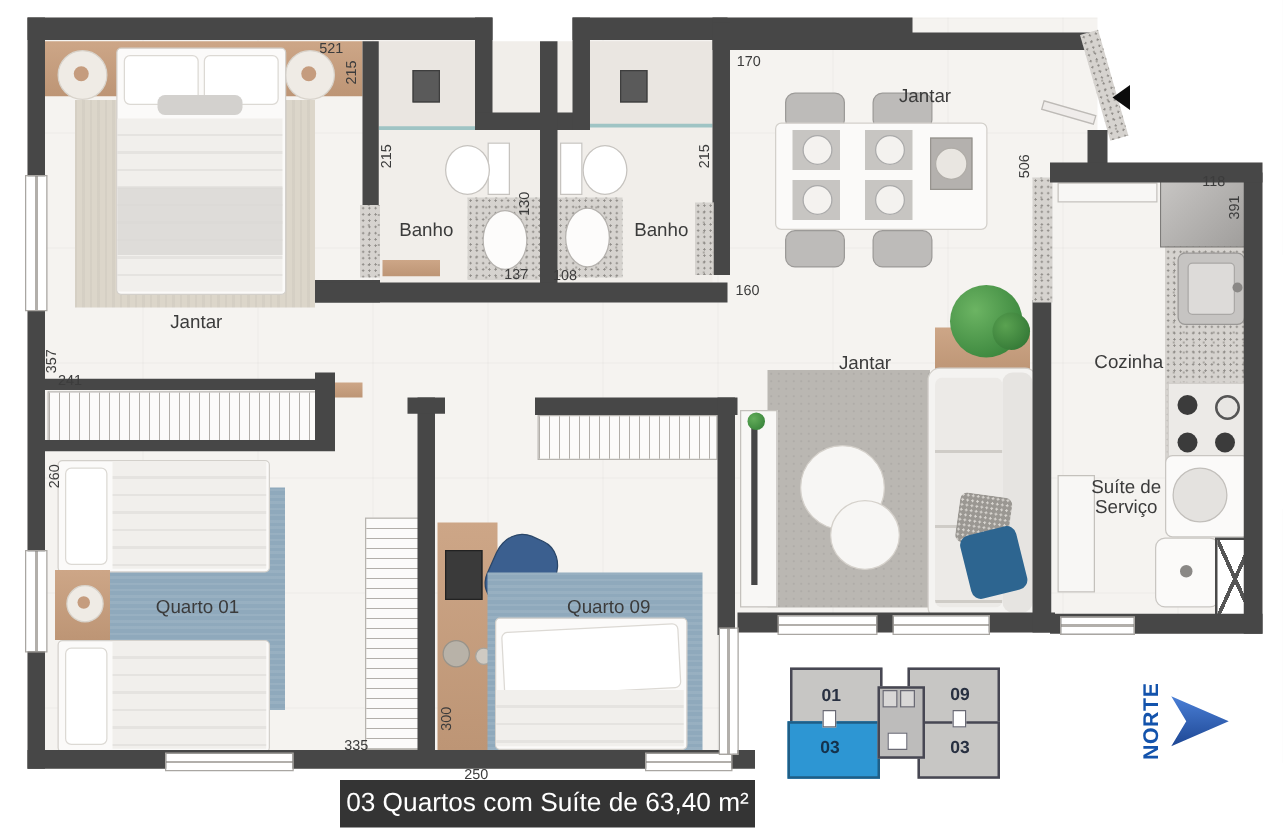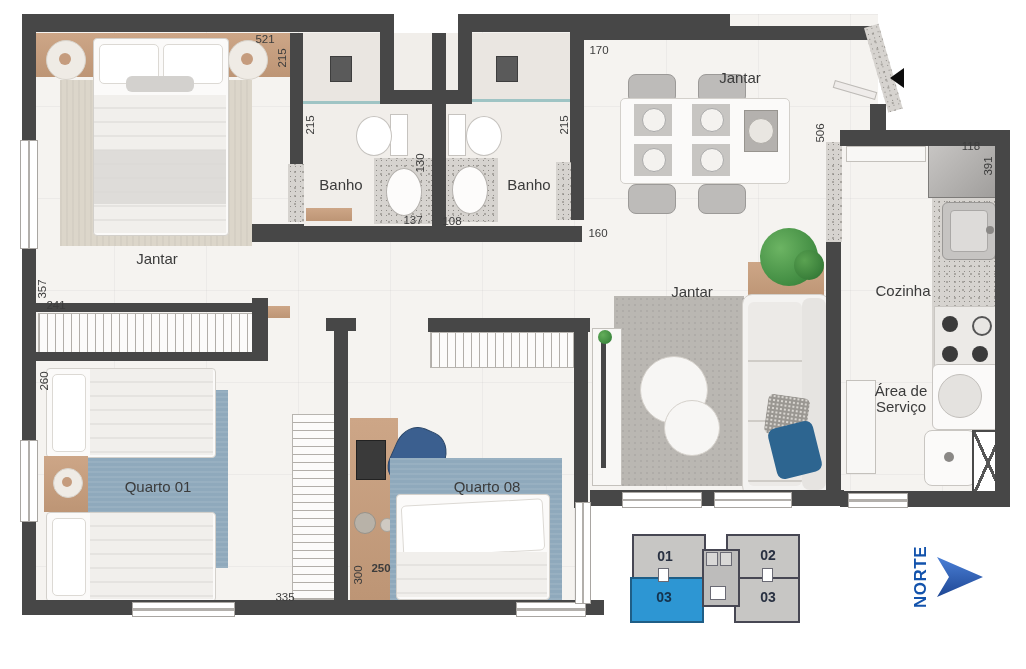--- a/index.html
+++ b/index.html
@@ -213,66 +213,69 @@
   <div class="abs win-h" style="left:714px;top:492px;width:76px;height:14px;"></div>
   <div class="abs win-h" style="left:848px;top:493px;width:58px;height:13px;"></div>
 
   <div class="abs" style="left:890px;top:68px;width:0;height:0;border-top:10px solid transparent;border-bottom:10px solid transparent;border-right:14px solid #0c0c0c;"></div>
 
   <div class="rlabel" style="left:157px;top:258px;">Jantar</div>
   <div class="rlabel" style="left:341px;top:184px;">Banho</div>
   <div class="rlabel" style="left:529px;top:184px;">Banho</div>
   <div class="rlabel" style="left:740px;top:77px;">Jantar</div>
   <div class="rlabel" style="left:903px;top:290px;">Cozinha</div>
-  <div class="rlabel" style="left:901px;top:390px;">Área de</div>
+  <div class="rlabel" style="left:901px;top:390px;">Suíte de</div>
   <div class="rlabel" style="left:901px;top:406px;">Serviço</div>
   <div class="rlabel" style="left:692px;top:291px;">Jantar</div>
   <div class="rlabel" style="left:158px;top:486px;">Quarto 01</div>
-  <div class="rlabel" style="left:487px;top:486px;">Quarto 08</div>
+  <div class="rlabel" style="left:487px;top:486px;">Quarto 09</div>
 
   <div class="dim" style="left:265px;top:39px;">521</div>
   <div class="dim v" style="left:282px;top:58px;">215</div>
   <div class="dim v" style="left:310px;top:125px;">215</div>
   <div class="dim v" style="left:420px;top:163px;">130</div>
   <div class="dim" style="left:413px;top:220px;">137</div>
   <div class="dim" style="left:452px;top:221px;">108</div>
   <div class="dim v" style="left:564px;top:125px;">215</div>
   <div class="dim" style="left:599px;top:50px;">170</div>
   <div class="dim" style="left:598px;top:233px;">160</div>
   <div class="dim v" style="left:820px;top:133px;">506</div>
   <div class="dim" style="left:971px;top:146px;">118</div>
   <div class="dim v" style="left:988px;top:166px;">391</div>
   <div class="dim v" style="left:42px;top:289px;">357</div>
   <div class="dim" style="left:56px;top:305px;">241</div>
   <div class="dim v" style="left:44px;top:381px;">260</div>
   <div class="dim" style="left:285px;top:597px;">335</div>
   <div class="dim v" style="left:358px;top:575px;">300</div>
-  <div class="dim" style="left:381px;top:568px;font-weight:bold;">250</div>
+  <div class="dim" style="left:381px;top:620px;">250</div>
 
   <div class="abs" style="left:0;top:0;width:0;height:0;"></div>
   <div class="kp-unit" style="left:632px;top:534px;width:70px;height:43px;"></div>
   <div class="kp-unit" style="left:630px;top:577px;width:70px;height:42px;background:#2d96d3;border-color:#1f5e86;"></div>
   <div class="kp-unit" style="left:726px;top:534px;width:70px;height:43px;"></div>
   <div class="kp-unit" style="left:734px;top:577px;width:62px;height:42px;"></div>
   <div class="kp-unit" style="left:702px;top:549px;width:34px;height:54px;background:#bdbcbb;"></div>
   <div class="abs" style="left:706px;top:552px;width:10px;height:12px;background:#d9d8d7;border:1px solid #6a6a74;"></div>
   <div class="abs" style="left:720px;top:552px;width:10px;height:12px;background:#d9d8d7;border:1px solid #6a6a74;"></div>
   <div class="abs" style="left:710px;top:586px;width:14px;height:12px;background:#fff;border:1px solid #6a6a74;"></div>
   <div class="abs" style="left:658px;top:568px;width:9px;height:12px;background:#fff;border:1px solid #6a6a74;"></div>
   <div class="abs" style="left:762px;top:568px;width:9px;height:12px;background:#fff;border:1px solid #6a6a74;"></div>
   <div class="kp-label" style="left:665px;top:556px;">01</div>
   <div class="kp-label" style="left:664px;top:597px;color:#15324c;">03</div>
   <div class="kp-label" style="left:768px;top:597px;">03</div>
-  <div class="kp-label" style="left:768px;top:555px;">02</div>
+  <div class="kp-label" style="left:768px;top:555px;">09</div>
 
   <div id="norte-label">NORTE</div>
   <svg class="abs" style="left:933px;top:551px;" width="54" height="52" viewBox="0 0 54 52">
     <defs>
       <linearGradient id="ng" x1="0" y1="0" x2="0" y2="1">
         <stop offset="0" stop-color="#4a7fd6"></stop>
         <stop offset="1" stop-color="#1e4794"></stop>
       </linearGradient>
     </defs>
     <polygon points="4,6 50,26 4,46 16,26" fill="url(#ng)"></polygon>
   </svg>
 
+  <div id="caption-bar">
+    <span>03 Quartos com Suíte de 63,40 m²</span>
+  </div>
 
 </div>
 
 </body></html>

